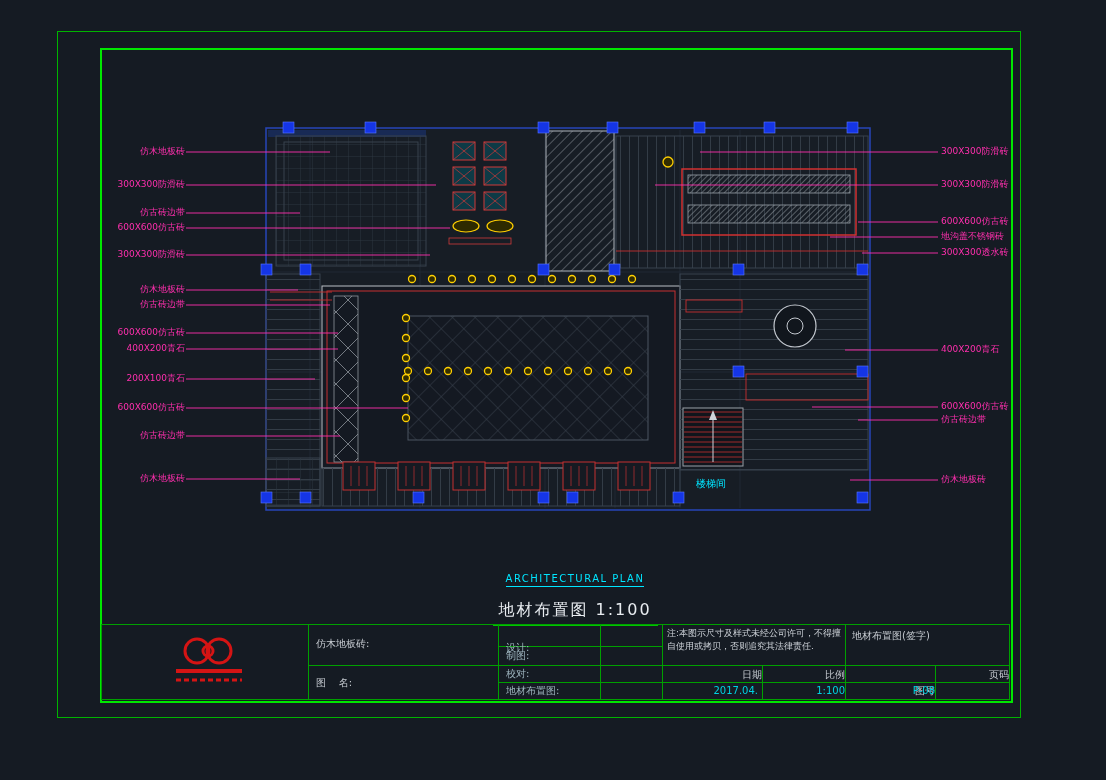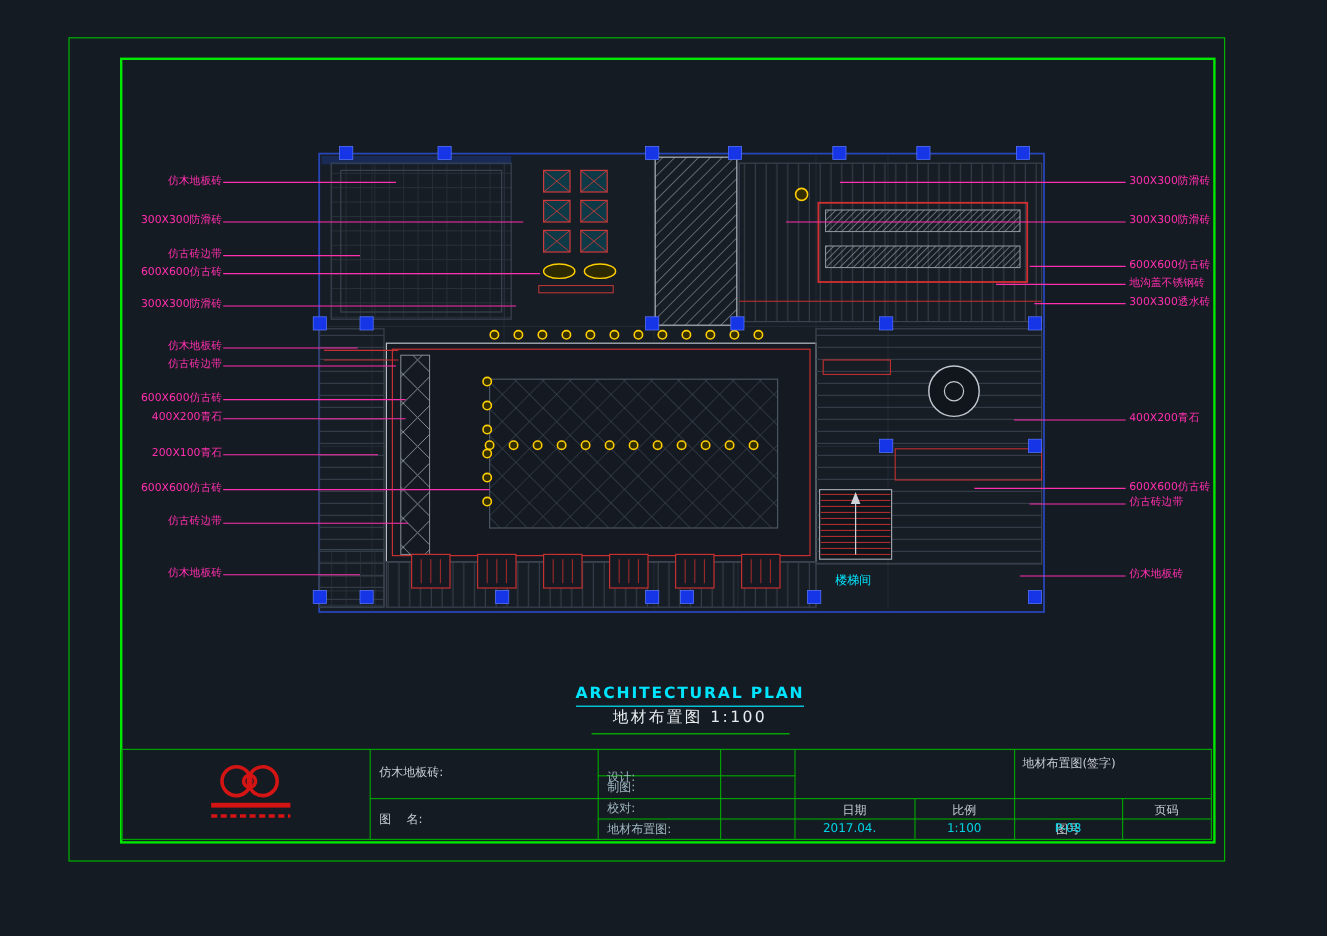--- a/index.html
+++ b/index.html
@@ -10,32 +10,32 @@
   }
   .abs{position:absolute}
   .outer-frame{left:57px;top:31px;width:962px;height:685px;border:1px solid #00b400}
   .inner-frame{left:100px;top:48px;width:909px;height:651px;border:2px solid #00e800}
   svg.plan{left:0;top:0;pointer-events:none}
   .lblL{position:absolute;left:55px;width:130px;text-align:right;font-size:9px;
         color:#ff2fae;line-height:12px;height:12px;white-space:nowrap}
   .lblR{position:absolute;left:941px;width:125px;text-align:left;font-size:9px;
         color:#ff2fae;line-height:12px;height:12px;white-space:nowrap}
   .title-wrap{left:420px;top:567px;width:310px;text-align:center}
-  .title-en{color:#00e5ff;font-size:13px;font-weight:bold;letter-spacing:1.5px;
+  .title-en{color:#00e5ff;font-size:10px;font-weight:normal;letter-spacing:1.5px;
             display:inline-block;border-bottom:1px solid #00e5ff;padding-bottom:2px}
-  .title-zh{color:#e8ecf0;font-size:13px;margin-top:0;letter-spacing:2px}
+  .title-zh{color:#e8ecf0;font-size:16px;margin-top:13px;letter-spacing:2px}
   .title-rule{height:1px;background:#00c400;width:165px;margin:4px auto 0}
   .tb{left:101px;top:624px;width:909px;height:76px;border:1px solid #00a000;box-sizing:border-box}
   .tb .v{position:absolute;width:1px;background:#00a000;top:0;height:74px}
   .tb .v.half{top:40px;height:34px}
   .tb .h{position:absolute;height:1px;background:#00a000}
   .tb .txt{position:absolute;color:#c6cbd1;font-size:10px;white-space:pre}
   .tb .lab{color:#9fb6c0}
   .tb .cy{color:#00d2e2}
-  .tb .ctr{text-align:center}
+  .tb .ctr{text-align:right}
   .tb .notice{font-size:9px;line-height:12.5px;white-space:normal;color:#ccd1d7}
 </style>
 </head>
 <body>
 
 <div class="abs outer-frame"></div>
 <div class="abs inner-frame"></div>
 
 <svg class="abs plan" width="1106" height="780" viewBox="0 0 1106 780">
   <defs>
@@ -264,20 +264,21 @@
   </svg>
 
   <div class="txt" style="left:214px;top:12px">仿木地板砖:</div>
   <div class="txt" style="left:214px;top:51px">图    名:</div>
 
   <div class="txt lab" style="left:404px;top:16px">设计:</div>
   <div class="txt lab" style="left:404px;top:24px">制图:</div>
   <div class="txt lab" style="left:404px;top:42px">校对:</div>
   <div class="txt lab" style="left:404px;top:59px">地材布置图:</div>
 
+  <div class="txt notice" style="left:565px;top:2px;width:176px">注:本图示尺寸及样式未经公司许可，不得擅自使用或拷贝，否则追究其法律责任.</div>
   <div class="txt" style="left:750px;top:4px">地材布置图(签字)</div>
 
   <div class="txt ctr" style="left:560px;top:43px;width:100px">日期</div>
   <div class="txt ctr" style="left:660px;top:43px;width:83px">比例</div>
   <div class="txt ctr" style="left:743px;top:59px;width:90px">图号</div>
   <div class="txt ctr" style="left:833px;top:43px;width:74px">页码</div>
 
   <div class="txt ctr cy" style="left:556px;top:60px;width:100px">2017.04.</div>
   <div class="txt ctr cy" style="left:660px;top:60px;width:83px">1:100</div>
   <div class="txt ctr cy" style="left:743px;top:60px;width:90px">P-08</div>

